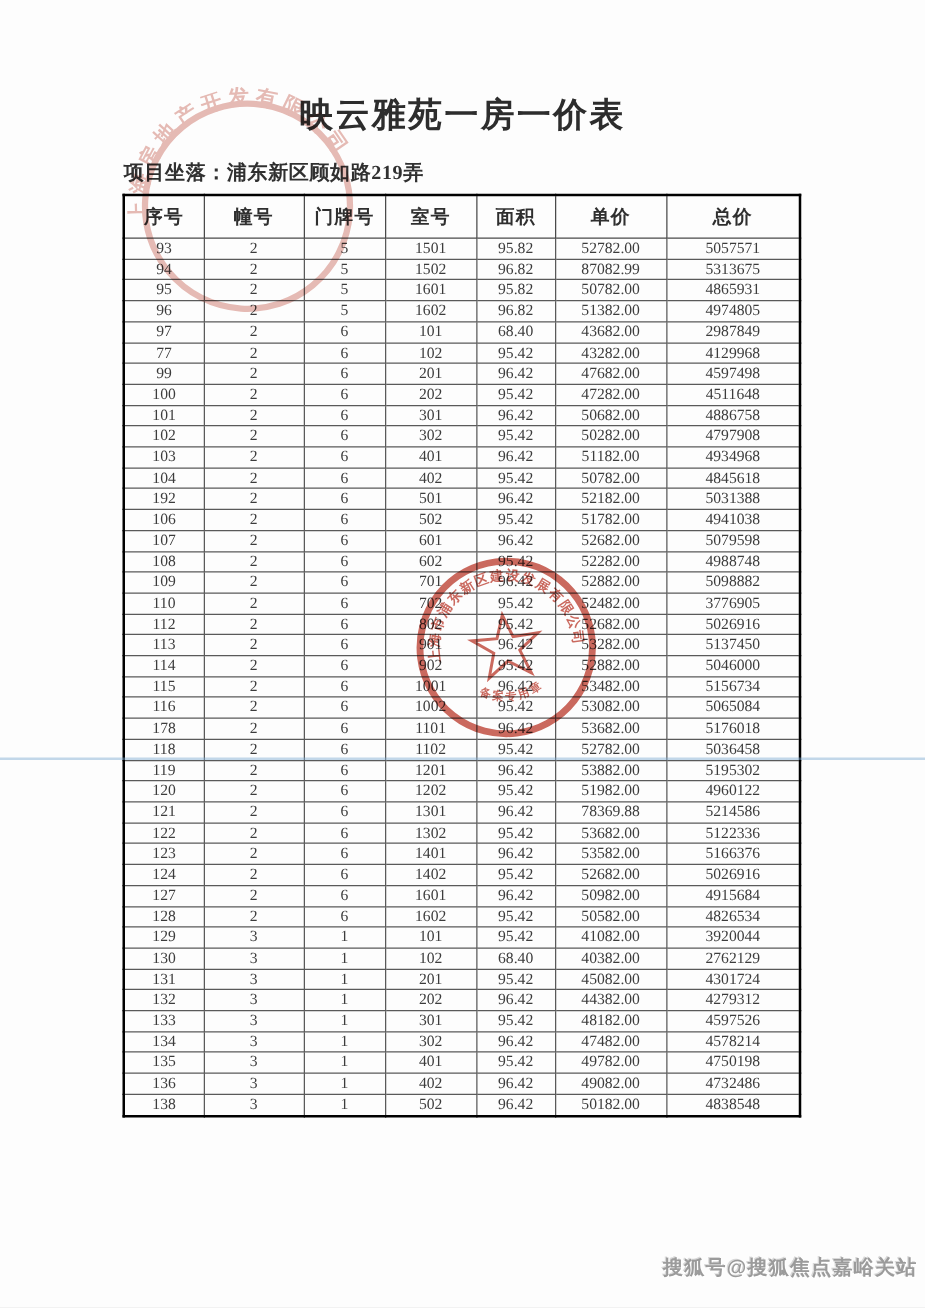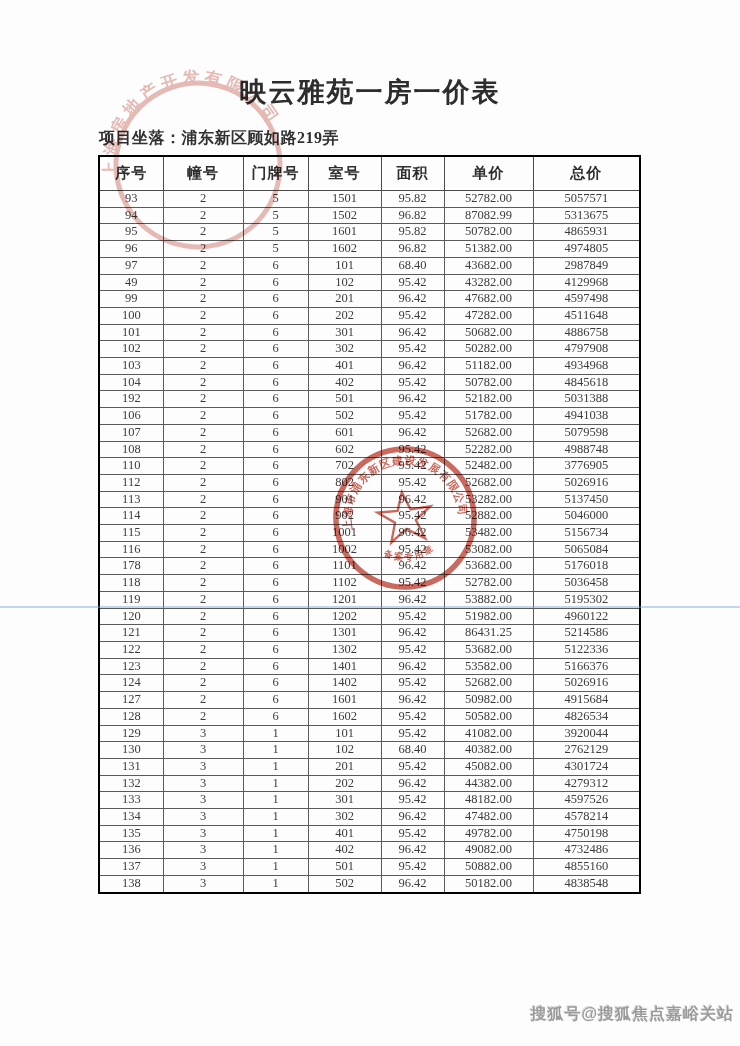--- a/index.html
+++ b/index.html
@@ -117,21 +117,21 @@
         <tr>
           <td>97</td>
           <td>2</td>
           <td>6</td>
           <td>101</td>
           <td>68.40</td>
           <td>43682.00</td>
           <td>2987849</td>
         </tr>
         <tr>
-          <td>49</td>
+          <td>77</td>
           <td>2</td>
           <td>6</td>
           <td>102</td>
           <td>95.42</td>
           <td>43282.00</td>
           <td>4129968</td>
         </tr>
         <tr>
           <td>99</td>
           <td>2</td>
@@ -216,20 +216,29 @@
         <tr>
           <td>108</td>
           <td>2</td>
           <td>6</td>
           <td>602</td>
           <td>95.42</td>
           <td>52282.00</td>
           <td>4988748</td>
         </tr>
         <tr>
+          <td>109</td>
+          <td>2</td>
+          <td>6</td>
+          <td>701</td>
+          <td>96.42</td>
+          <td>52882.00</td>
+          <td>5098882</td>
+        </tr>
+        <tr>
           <td>110</td>
           <td>2</td>
           <td>6</td>
           <td>702</td>
           <td>95.42</td>
           <td>52482.00</td>
           <td>3776905</td>
         </tr>
         <tr>
           <td>112</td>
@@ -311,21 +320,21 @@
           <td>95.42</td>
           <td>51982.00</td>
           <td>4960122</td>
         </tr>
         <tr>
           <td>121</td>
           <td>2</td>
           <td>6</td>
           <td>1301</td>
           <td>96.42</td>
-          <td>86431.25</td>
+          <td>78369.88</td>
           <td>5214586</td>
         </tr>
         <tr>
           <td>122</td>
           <td>2</td>
           <td>6</td>
           <td>1302</td>
           <td>95.42</td>
           <td>53682.00</td>
           <td>5122336</td>
@@ -430,29 +439,20 @@
           <td>4750198</td>
         </tr>
         <tr>
           <td>136</td>
           <td>3</td>
           <td>1</td>
           <td>402</td>
           <td>96.42</td>
           <td>49082.00</td>
           <td>4732486</td>
-        </tr>
-        <tr>
-          <td>137</td>
-          <td>3</td>
-          <td>1</td>
-          <td>501</td>
-          <td>95.42</td>
-          <td>50882.00</td>
-          <td>4855160</td>
         </tr>
         <tr>
           <td>138</td>
           <td>3</td>
           <td>1</td>
           <td>502</td>
           <td>96.42</td>
           <td>50182.00</td>
           <td>4838548</td>
         </tr>

